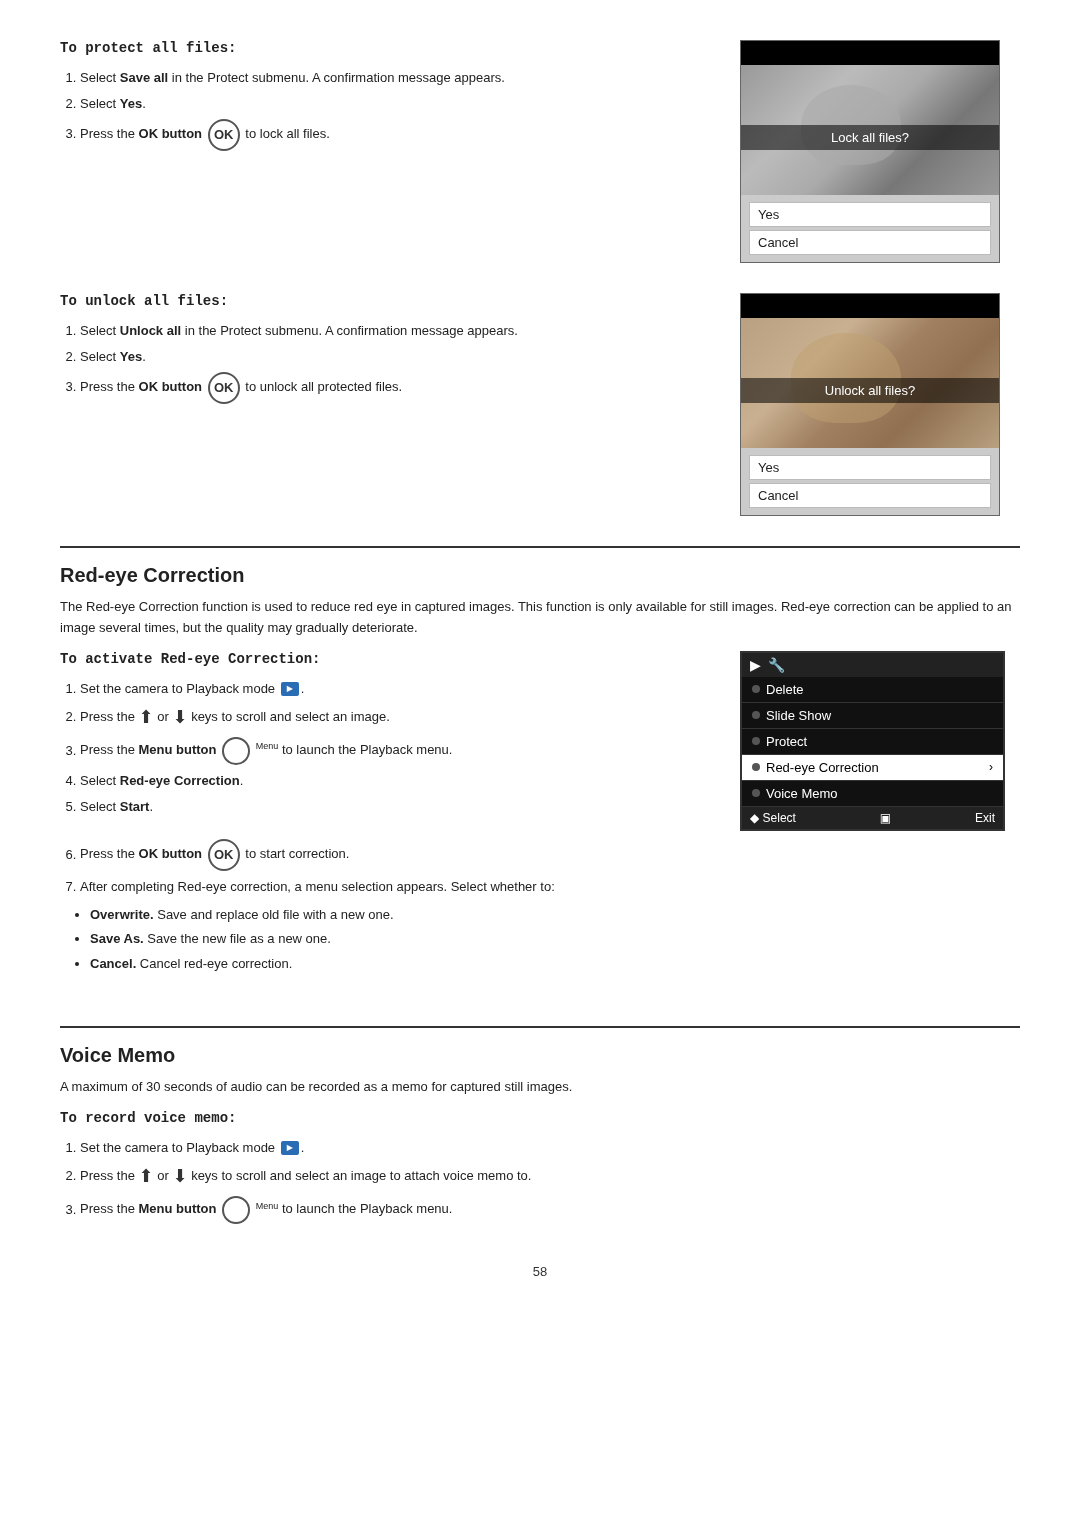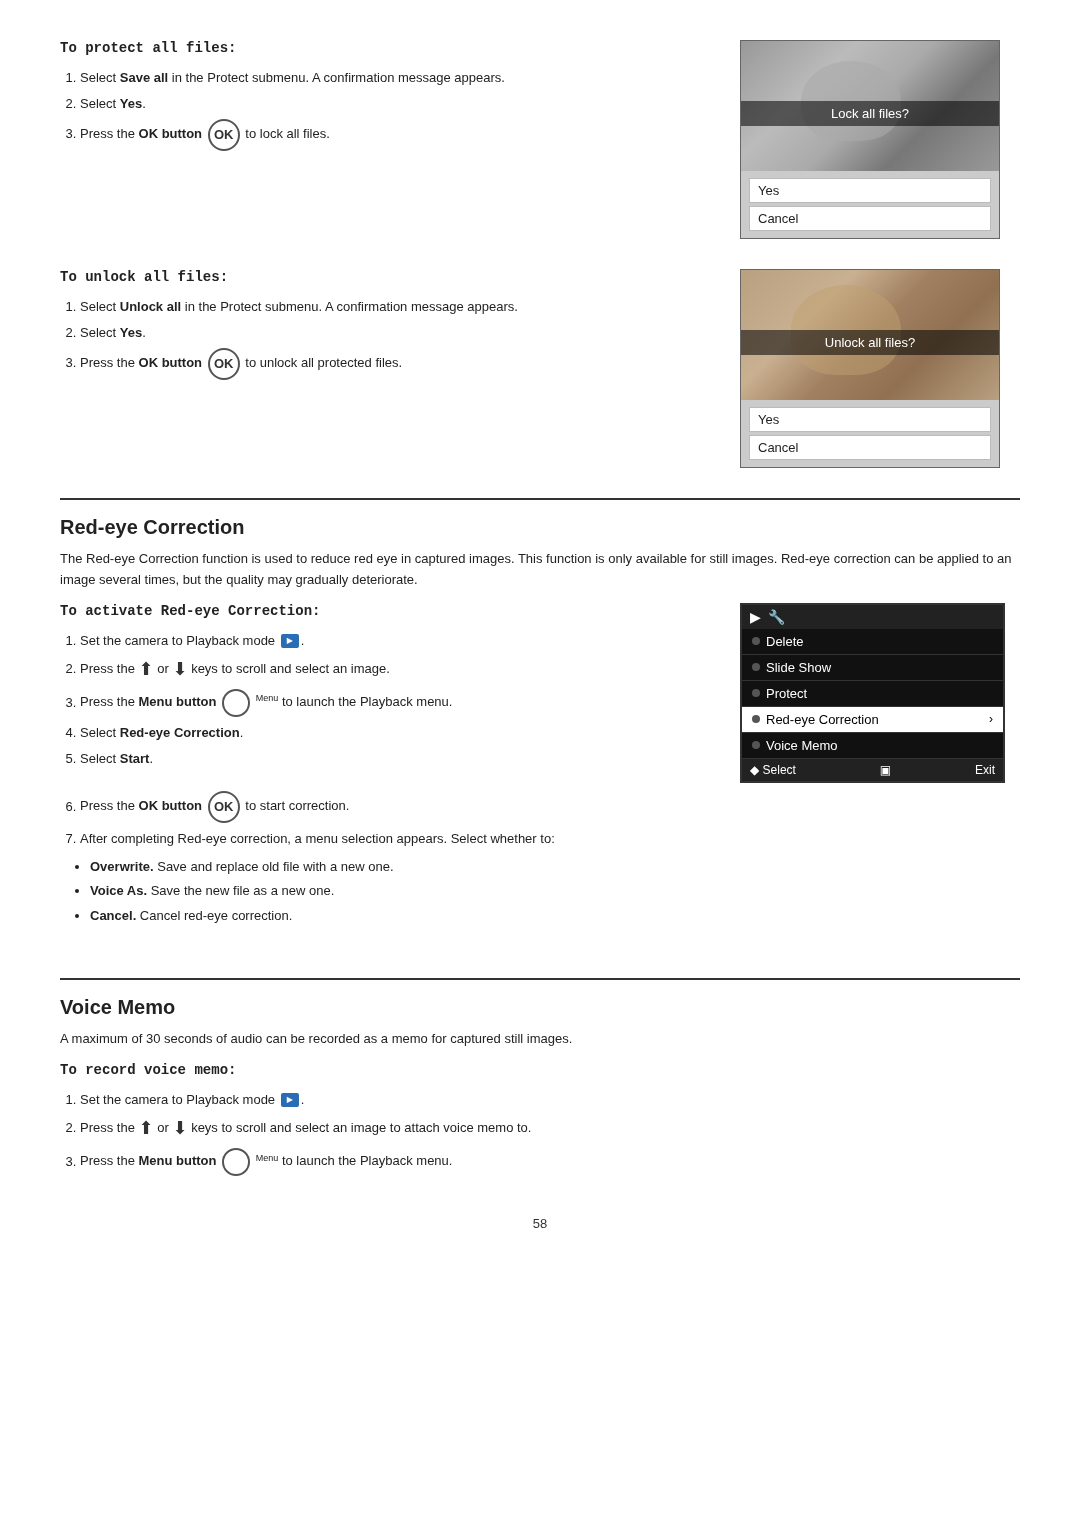--- a/index.html
+++ b/index.html
@@ -188,20 +188,21 @@
       position: absolute;
       top: 15px; left: 50px;
       width: 110px; height: 90px;
       border-radius: 50% 50% 40% 40%;
       background: #c0a070;
       opacity: 0.5;
     }
 
     .dialog-overlay {
       position: relative;
+      margin-top: 24px;
     }
 
     .dialog-title {
       background: rgba(0,0,0,0.55);
       color: #fff;
       font-size: 13px;
       padding: 5px 10px;
       position: absolute;
       top: 60px;
       left: 0;
@@ -393,21 +394,21 @@
       <ol start="6">
         <li>
           Press the <strong>OK button</strong>
           <span class="ok-btn">OK</span>
           to start correction.
         </li>
         <li>After completing Red-eye correction, a menu selection appears. Select whether to:</li>
       </ol>
       <ul>
         <li><strong>Overwrite.</strong> Save and replace old file with a new one.</li>
-        <li><strong>Voice As.</strong> Save the new file as a new one.</li>
+        <li><strong>Save As.</strong> Save the new file as a new one.</li>
         <li><strong>Cancel.</strong> Cancel red-eye correction.</li>
       </ul>
       <br>
     </div>
     <div class="image-col">
       <div class="menu-screenshot">
         <div class="menu-top-bar">
           <span class="play-tri">▶</span>
           <span class="wrench-icon">🔧</span>
         </div>

